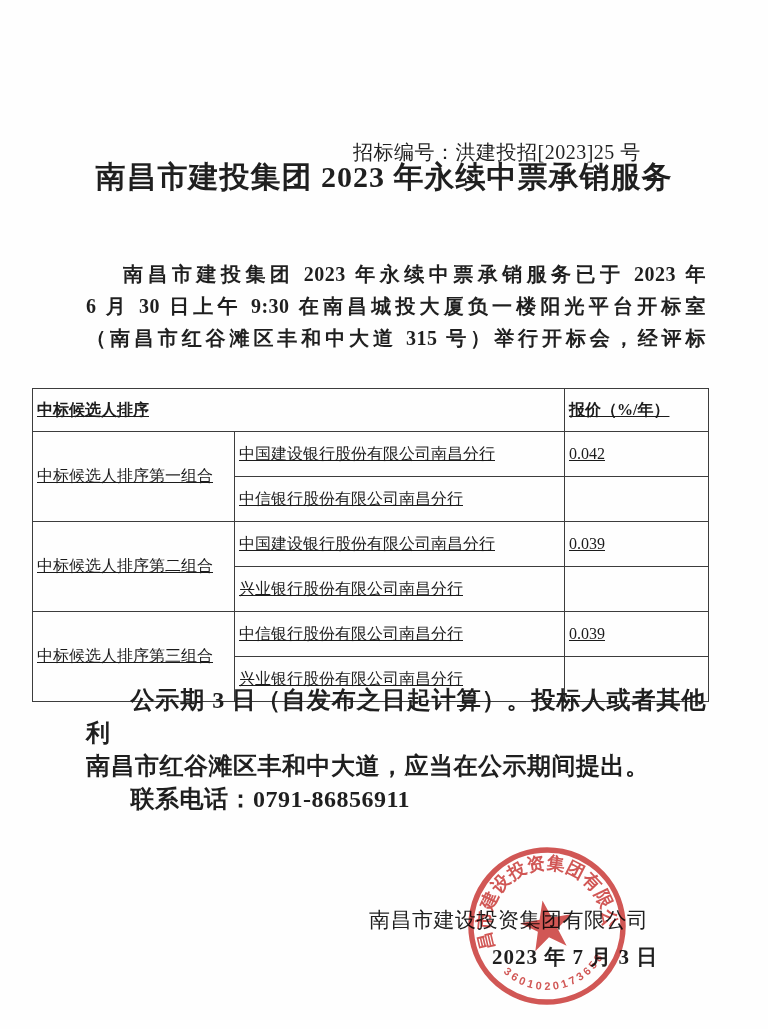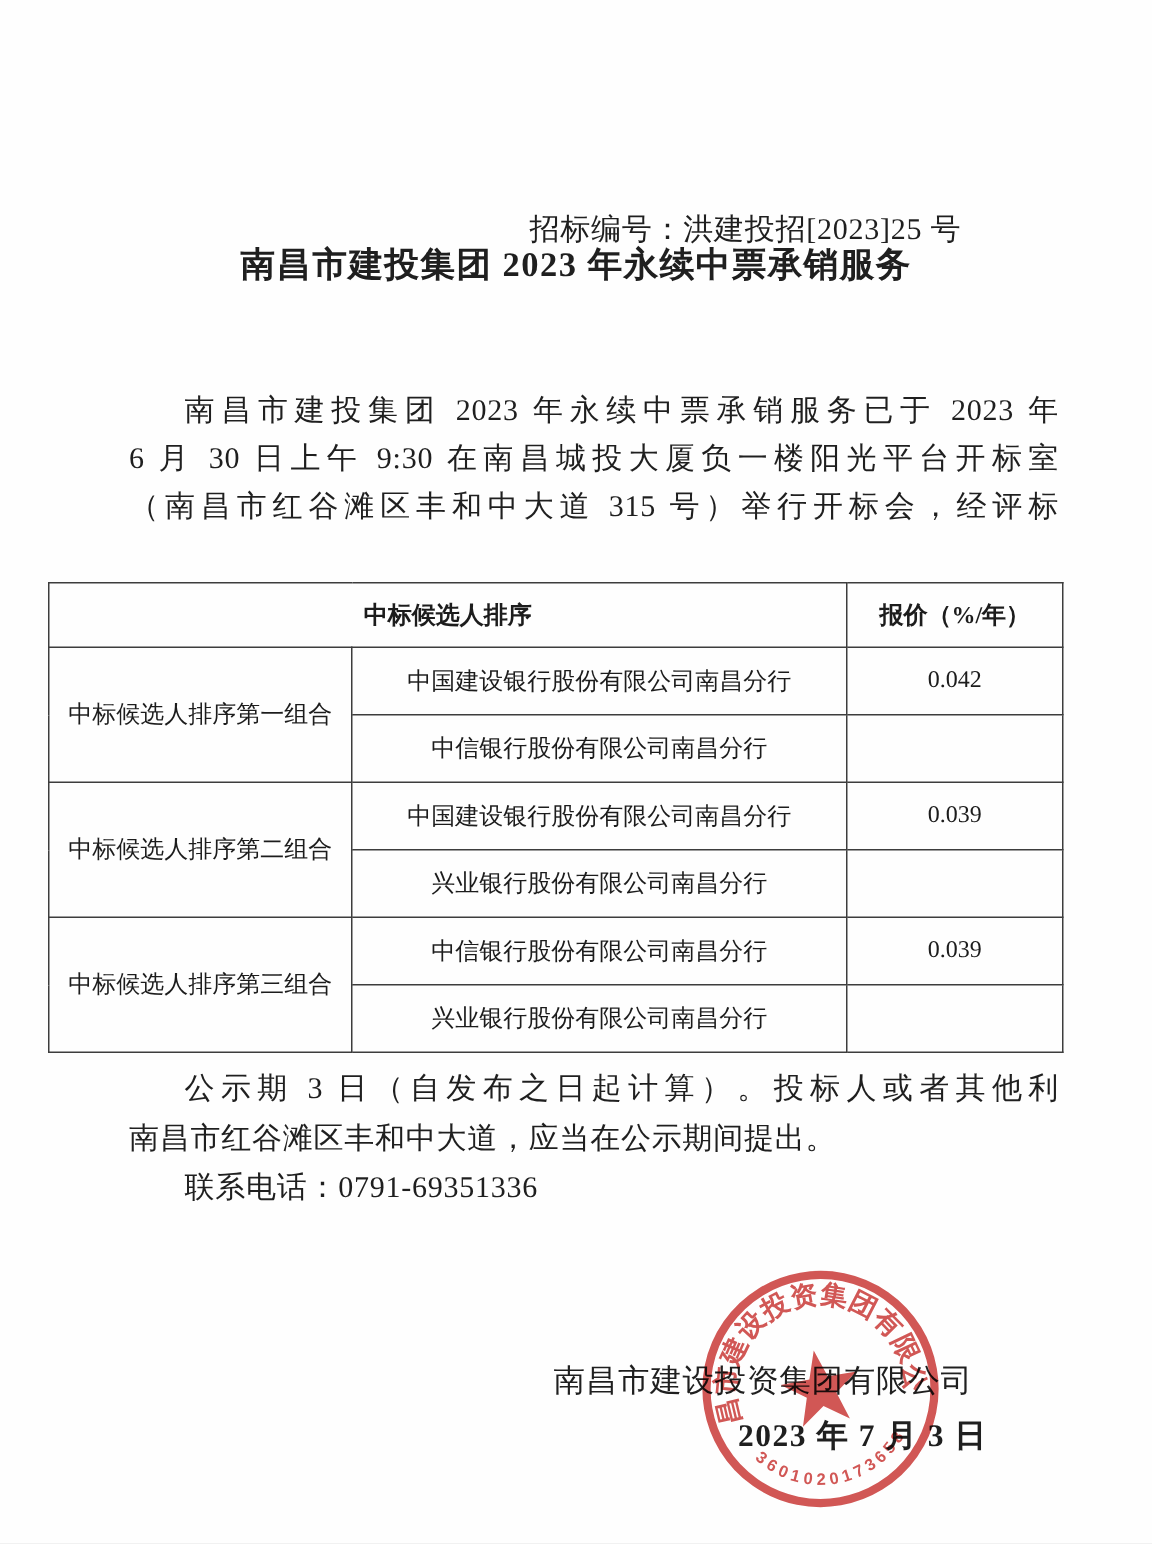--- a/index.html
+++ b/index.html
@@ -11,46 +11,46 @@
     font-family:"Liberation Serif","DejaVu Serif",serif;
     color:#1f1f1f;
     overflow:hidden;
   }
   .tender-no{
     position:absolute;left:353px;top:101px;
     font-size:20px;letter-spacing:.5px;margin-top:38px;
   }
   .title{
     position:absolute;left:0;top:160px;width:768px;
-    text-align:center;font-weight:700;font-size:23px;line-height:34px;
+    text-align:center;font-weight:700;font-size:30px;line-height:34px;
     letter-spacing:1px;
   }
   .body-text{
     position:absolute;left:86px;top:258px;width:620px;
     font-size:20px;line-height:32px;letter-spacing:.5px;
   }
-  .line{white-space:nowrap;}
+  .line{white-space:nowrap;font-weight:bold;}
   .stretch{white-space:normal;text-align:justify;text-align-last:justify;}
   .indent{text-indent:1.85em;}
   table.bid{
     position:absolute;left:32px;top:388px;
     width:676px;border-collapse:collapse;table-layout:fixed;
     font-size:16px;color:#1c1c1c;
   }
   table.bid th,table.bid td{
     border:1px solid #3d3d3d;
-    text-align:center;vertical-align:middle;
-    padding:0 4px;overflow:hidden;
+    text-align:left;vertical-align:middle;
+    padding:0 4px;overflow:hidden;text-decoration:underline;
   }
   table.bid th{font-weight:700;height:42px;font-size:16px;}
   table.bid td{height:44px;font-weight:400;}
   td.price{font-size:16px;}
   .notes{
-    position:absolute;left:86px;top:710px;width:620px;
-    font-size:20px;line-height:33px;letter-spacing:.5px;
+    position:absolute;left:86px;top:684px;width:620px;
+    font-size:24px;line-height:33px;letter-spacing:.5px;
   }
   .sig-company{
     position:absolute;left:369px;top:906px;
     font-size:21px;letter-spacing:.5px;z-index:1;
   }
   .sig-date{
     position:absolute;left:492px;top:943px;
     font-size:21px;letter-spacing:1px;z-index:1;font-weight:bold;
   }
   .seal{
@@ -112,21 +112,21 @@
     <tr>
       <td>兴业银行股份有限公司南昌分行</td>
       <td class="price"></td>
     </tr>
   </tbody>
     </table>
 
   <div class="notes">
     <div class="line stretch indent">公示期 3 日（自发布之日起计算）。投标人或者其他利</div>
     <div class="line">南昌市红谷滩区丰和中大道，应当在公示期间提出。</div>
-    <div class="line indent">联系电话：0791-69351336</div>
+    <div class="line indent">联系电话：0791-86856911</div>
   </div>
 
   <div class="sig-company">南昌市建设投资集团有限公司</div>
   <div class="sig-date">2023 年 7 月 3 日</div>
 
   <svg class="seal" viewBox="0 0 180 180" xmlns="http://www.w3.org/2000/svg">
     <g transform="rotate(-10 90 90)" fill="none">
       <circle cx="90" cy="90" r="76" stroke="#cd4442" stroke-width="5.5"></circle>
       <polygon fill="#cd4442" stroke="none" points="90,64 96.2,82.5 115.7,82.7 100,94.2 105.9,112.8 90,101.5 74.1,112.8 80,94.2 64.3,82.7 83.8,82.5"></polygon>
       <path id="sealArcTop" d="M 36.4 109.5 A 57 57 0 1 1 143.6 109.5"></path>

